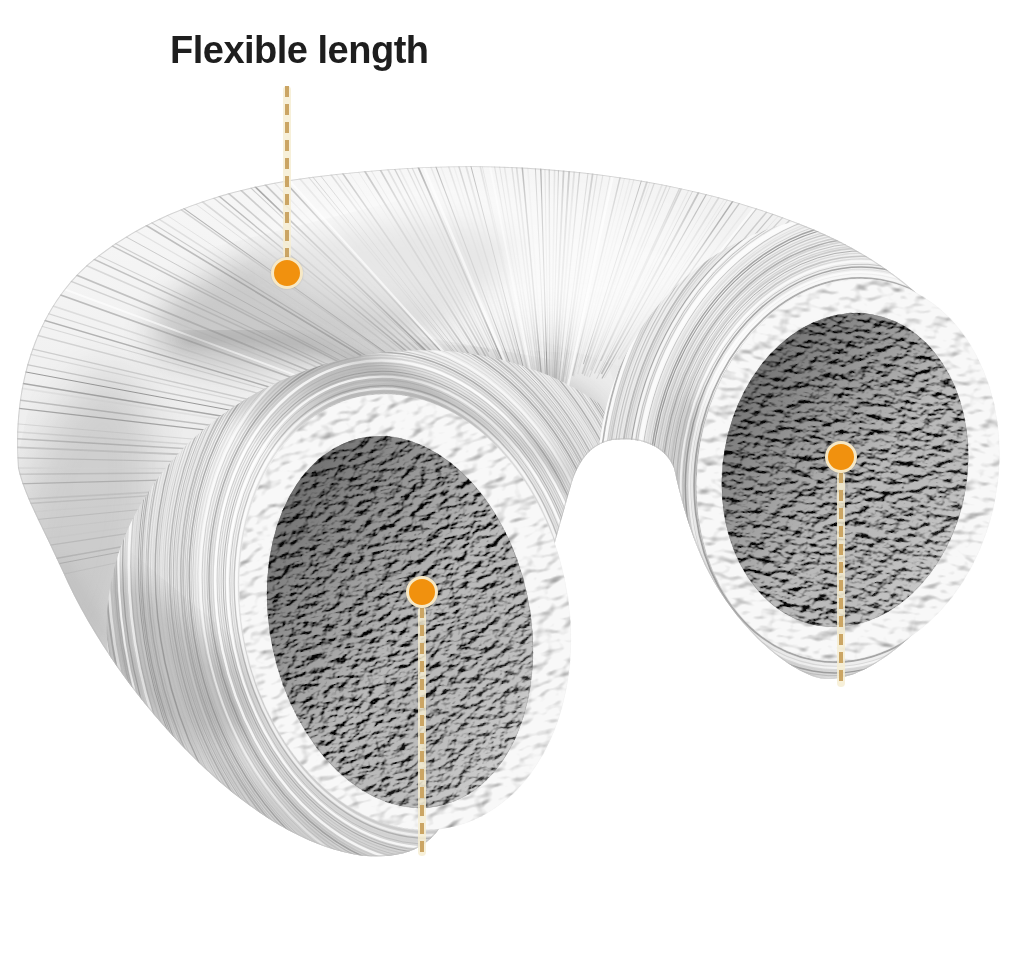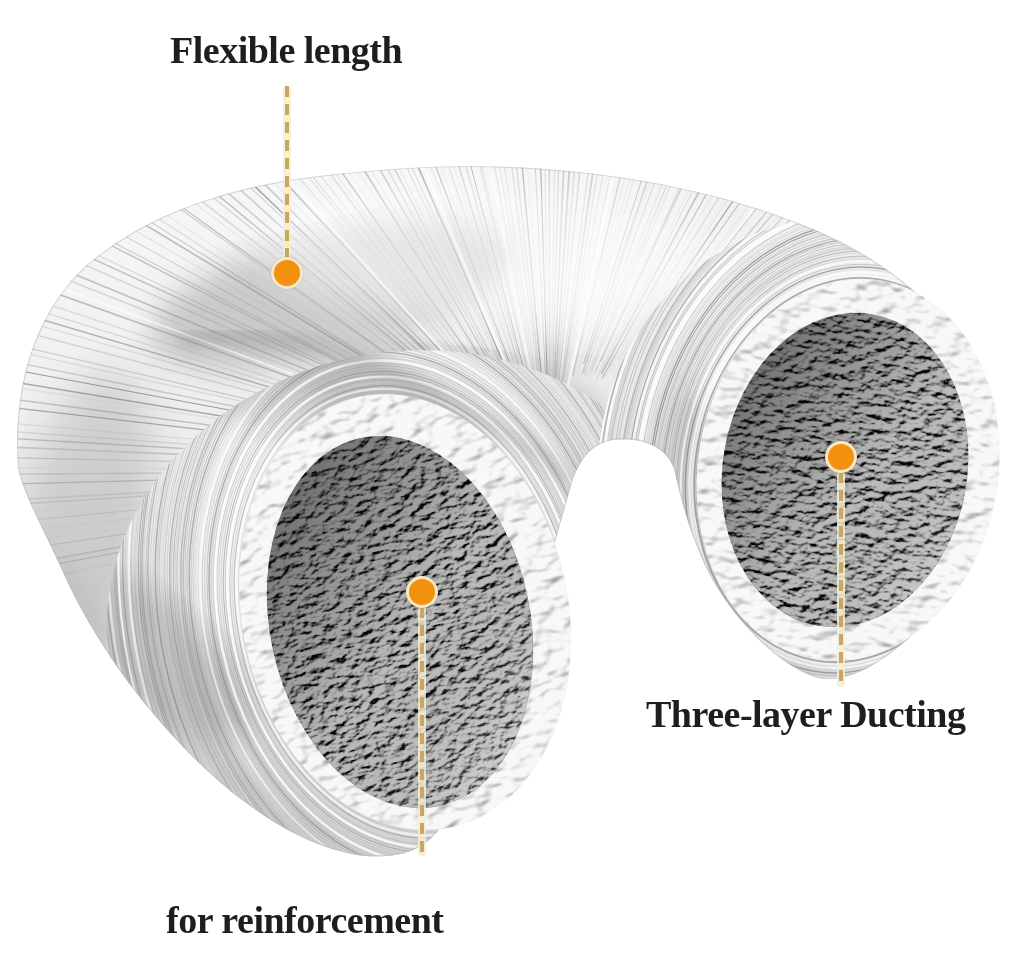--- a/index.html
+++ b/index.html
@@ -1,21 +1,21 @@
 <!DOCTYPE html>
 <html style="--dot-color: #F1910E; --dot-ring: #F6E8C6; --leader-color: #CBA564; --leader-casing: #F6EDD2; --text-color: #1e1e1e;"><head>
 <meta charset="utf-8">
 <style>
   html,body{margin:0;padding:0;background:#ffffff;}
   .stage{
     position:relative;
     width:1013px;height:973px;
     background:#ffffff;
     overflow:hidden;
-    font-family:Liberation Serif, serif;
+    font-family:Liberation Sans, sans-serif;
   }
   .duct-svg{position:absolute;left:0;top:0;width:1013px;height:973px;}
   .label{
     position:absolute;
     font-weight:bold;
     font-size:38px;
     letter-spacing:-0.5px;
     line-height:40px;
     color:var(--text-color,#1e1e1e);
     white-space:nowrap;
@@ -632,19 +632,17 @@
   <div class="leader-casing leader-right-casing"></div>
   <div class="leader leader-right"></div>
   <div class="dot dot-right"></div>
 
   <div class="leader-casing leader-bottom-casing"></div>
   <div class="leader leader-bottom"></div>
   <div class="dot dot-bottom"></div>
 
   <div class="label label-flexible">Flexible length</div>
 
-  <div class="label label-three">Three-layer Ducting</div>
 
   <div class="label label-steel">
     <br>
-    <span>for reinforcement</span>
   </div>
 </div>
 
 </body></html>

